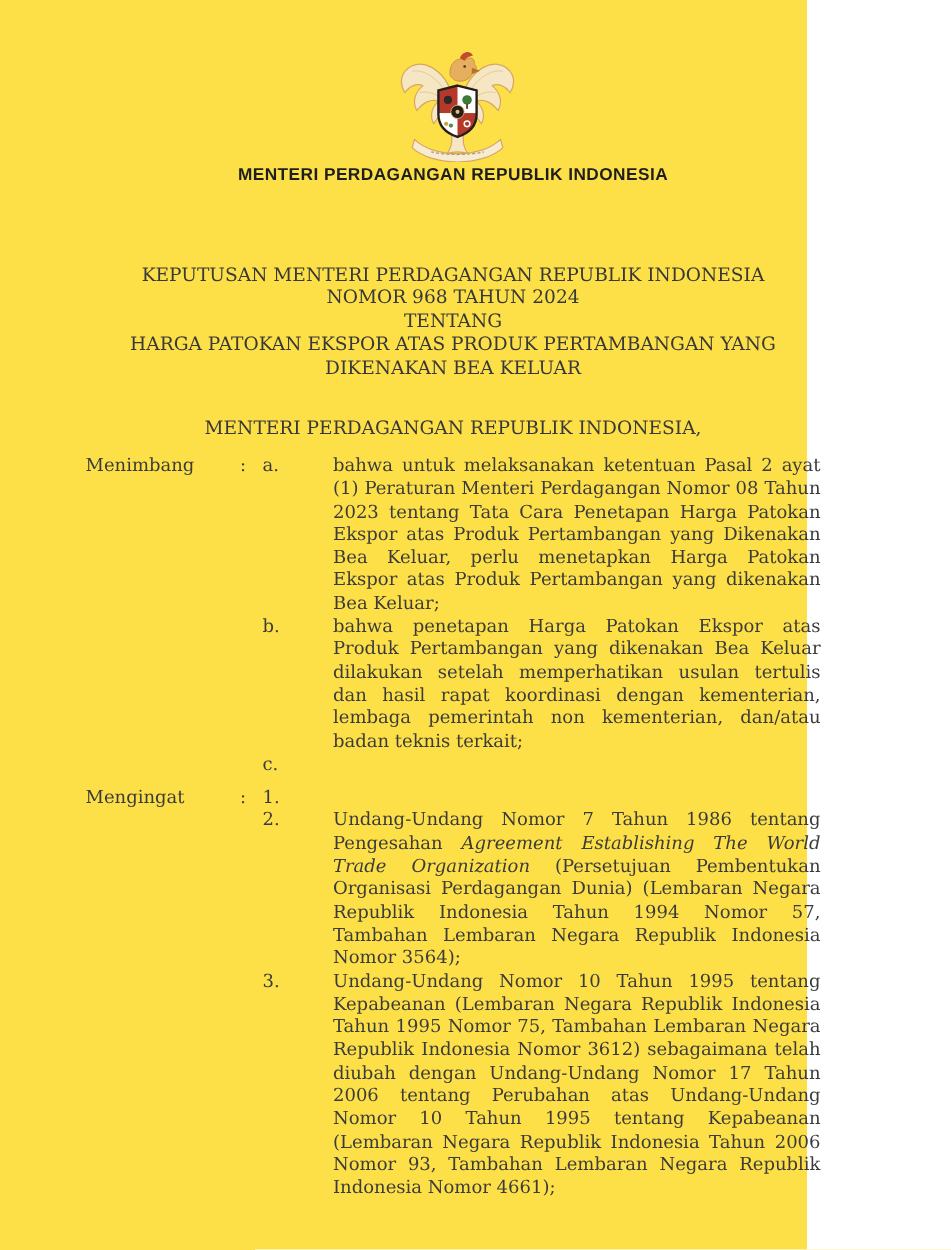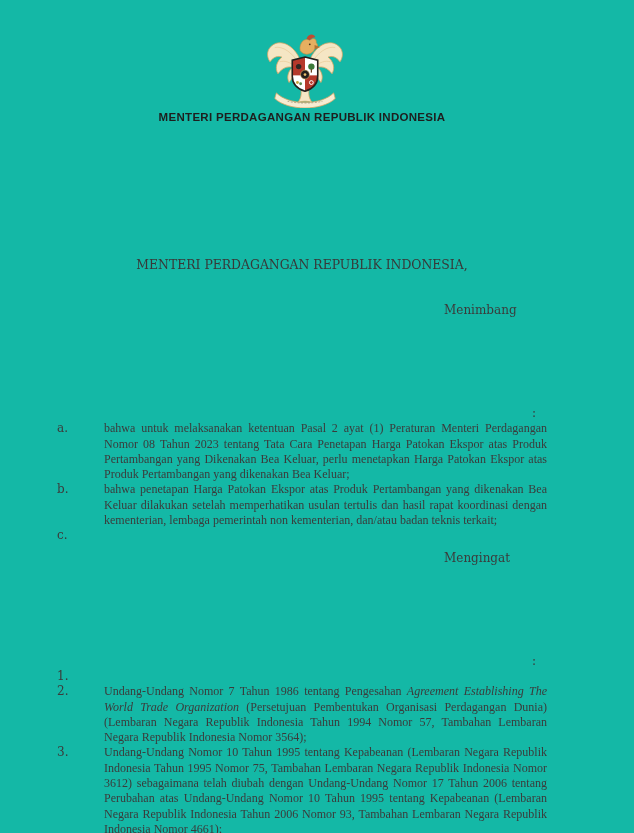--- a/index.html
+++ b/index.html
@@ -10,23 +10,23 @@
   body {
     width: 634px;
     height: 833px;
     overflow: hidden;
     font-family: "DejaVu Serif", "Liberation Serif", serif;
     color: #3b3b3b;
     -webkit-font-smoothing: antialiased;
   }
   .page {
     position: relative;
-    width: 634px;
+    width: 538px;
     height: 833px;
-    background: #14b8a6;
+    background: #fde047;
   }
   .emblem {
     position: absolute;
     top: 30px;
     left: 265px;
     width: 80px;
     height: 78px;
   }
   .ministry-header {
     position: absolute;
@@ -45,54 +45,52 @@
     top: 175px;
     left: 0;
     width: 604px;
     text-align: center;
     font-size: 12.4px;
     line-height: 15.4px;
     color: #383838;
   }
   .salutation {
     position: absolute;
-    top: 257px;
+    top: 277px;
     left: 0;
     width: 604px;
     text-align: center;
     font-size: 12.4px;
     color: #383838;
   }
   .body-sections {
     position: absolute;
     top: 303px;
     left: 57px;
     width: 490px;
     font-size: 12px;
     line-height: 15.3px;
   }
   .section {
     display: flex;
-    align-items: flex-end;
-    flex-direction: column;
+    align-items: flex-start;
   }
   .section + .section {
     margin-top: 7px;
   }
   .label-col { width: 103px; flex: 0 0 103px; }
   .colon-col { width: 15px;  flex: 0 0 15px; }
   .items-col { flex: 1 1 auto; min-width: 0; }
   .item { display: flex; align-items: flex-start; }
   .marker-col { width: 47px; flex: 0 0 47px; }
   .item-text {
     flex: 1 1 auto;
     min-width: 0;
     text-align: justify;
     text-align-last: left;
-    font-family: Liberation Serif, serif;
   }
   .italic { font-style: italic; }
 </style>
 </head>
 <body>
 
 <div class="page">
 
   <div class="emblem">
     <svg viewBox="0 0 100 98" width="80" height="78" xmlns="http://www.w3.org/2000/svg">
@@ -143,20 +141,27 @@
       <circle cx="50" cy="56" r="5.6" fill="#241f1c" stroke="#e8c069" stroke-width="0.7"></circle>
       <circle cx="50" cy="56" r="1.7" fill="#e8c069"></circle>
 
       <path d="M14 79 C22 87 36 91 50 91 C64 91 78 87 86 79 L88 86 C80 94 64 98 50 98 C36 98 20 94 12 86 Z" fill="#f7ecd2" stroke="#d8a662" stroke-width="1"></path>
       <path d="M28 89.5 C40 92.5 60 92.5 72 89.5" fill="none" stroke="#a89a7c" stroke-width="1" stroke-dasharray="2.5 1.8"></path>
     </svg>
   </div>
 
   <div class="ministry-header">MENTERI PERDAGANGAN REPUBLIK INDONESIA</div>
 
+  <div class="title-block">
+    <div>KEPUTUSAN MENTERI PERDAGANGAN REPUBLIK INDONESIA</div>
+    <div>NOMOR 968 TAHUN 2024</div>
+    <div>TENTANG</div>
+    <div>HARGA PATOKAN EKSPOR ATAS PRODUK PERTAMBANGAN YANG</div>
+    <div>DIKENAKAN BEA KELUAR</div>
+  </div>
 
   <div class="salutation">MENTERI PERDAGANGAN REPUBLIK INDONESIA,</div>
 
   <div class="body-sections">
 
     <div class="section">
       <div class="label-col">Menimbang</div>
       <div class="colon-col">:</div>
       <div class="items-col">
         <div class="item">

